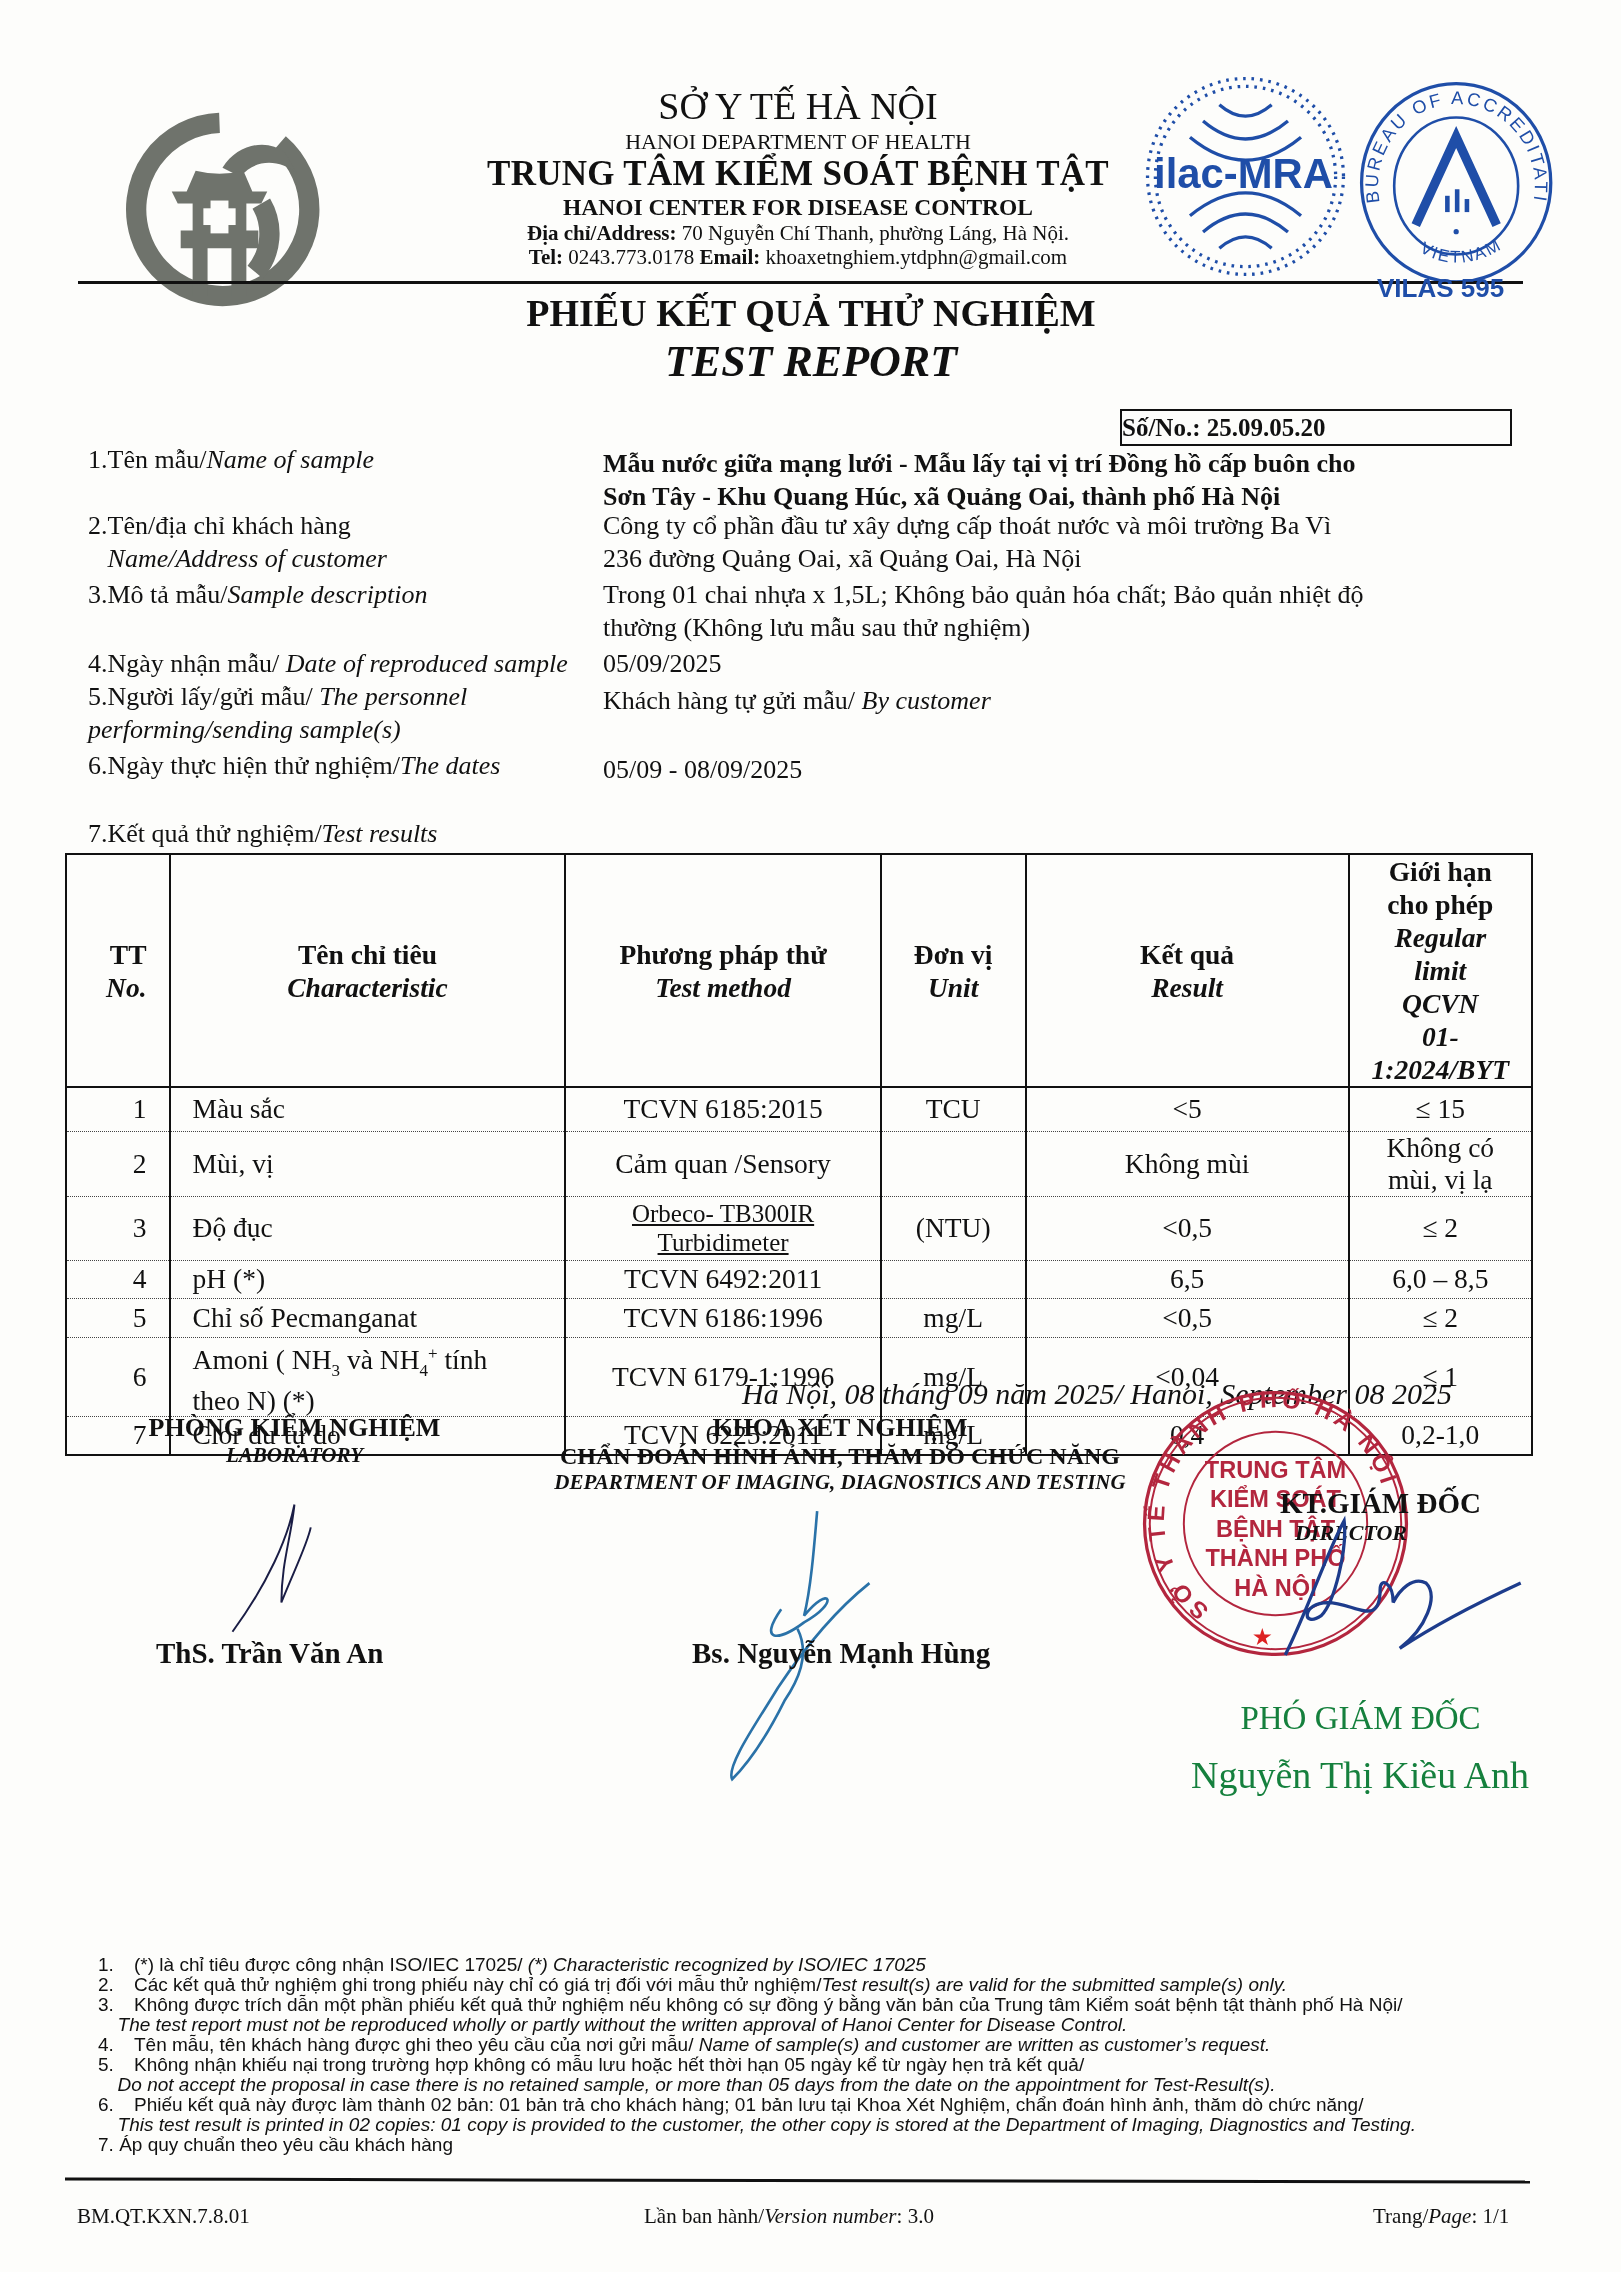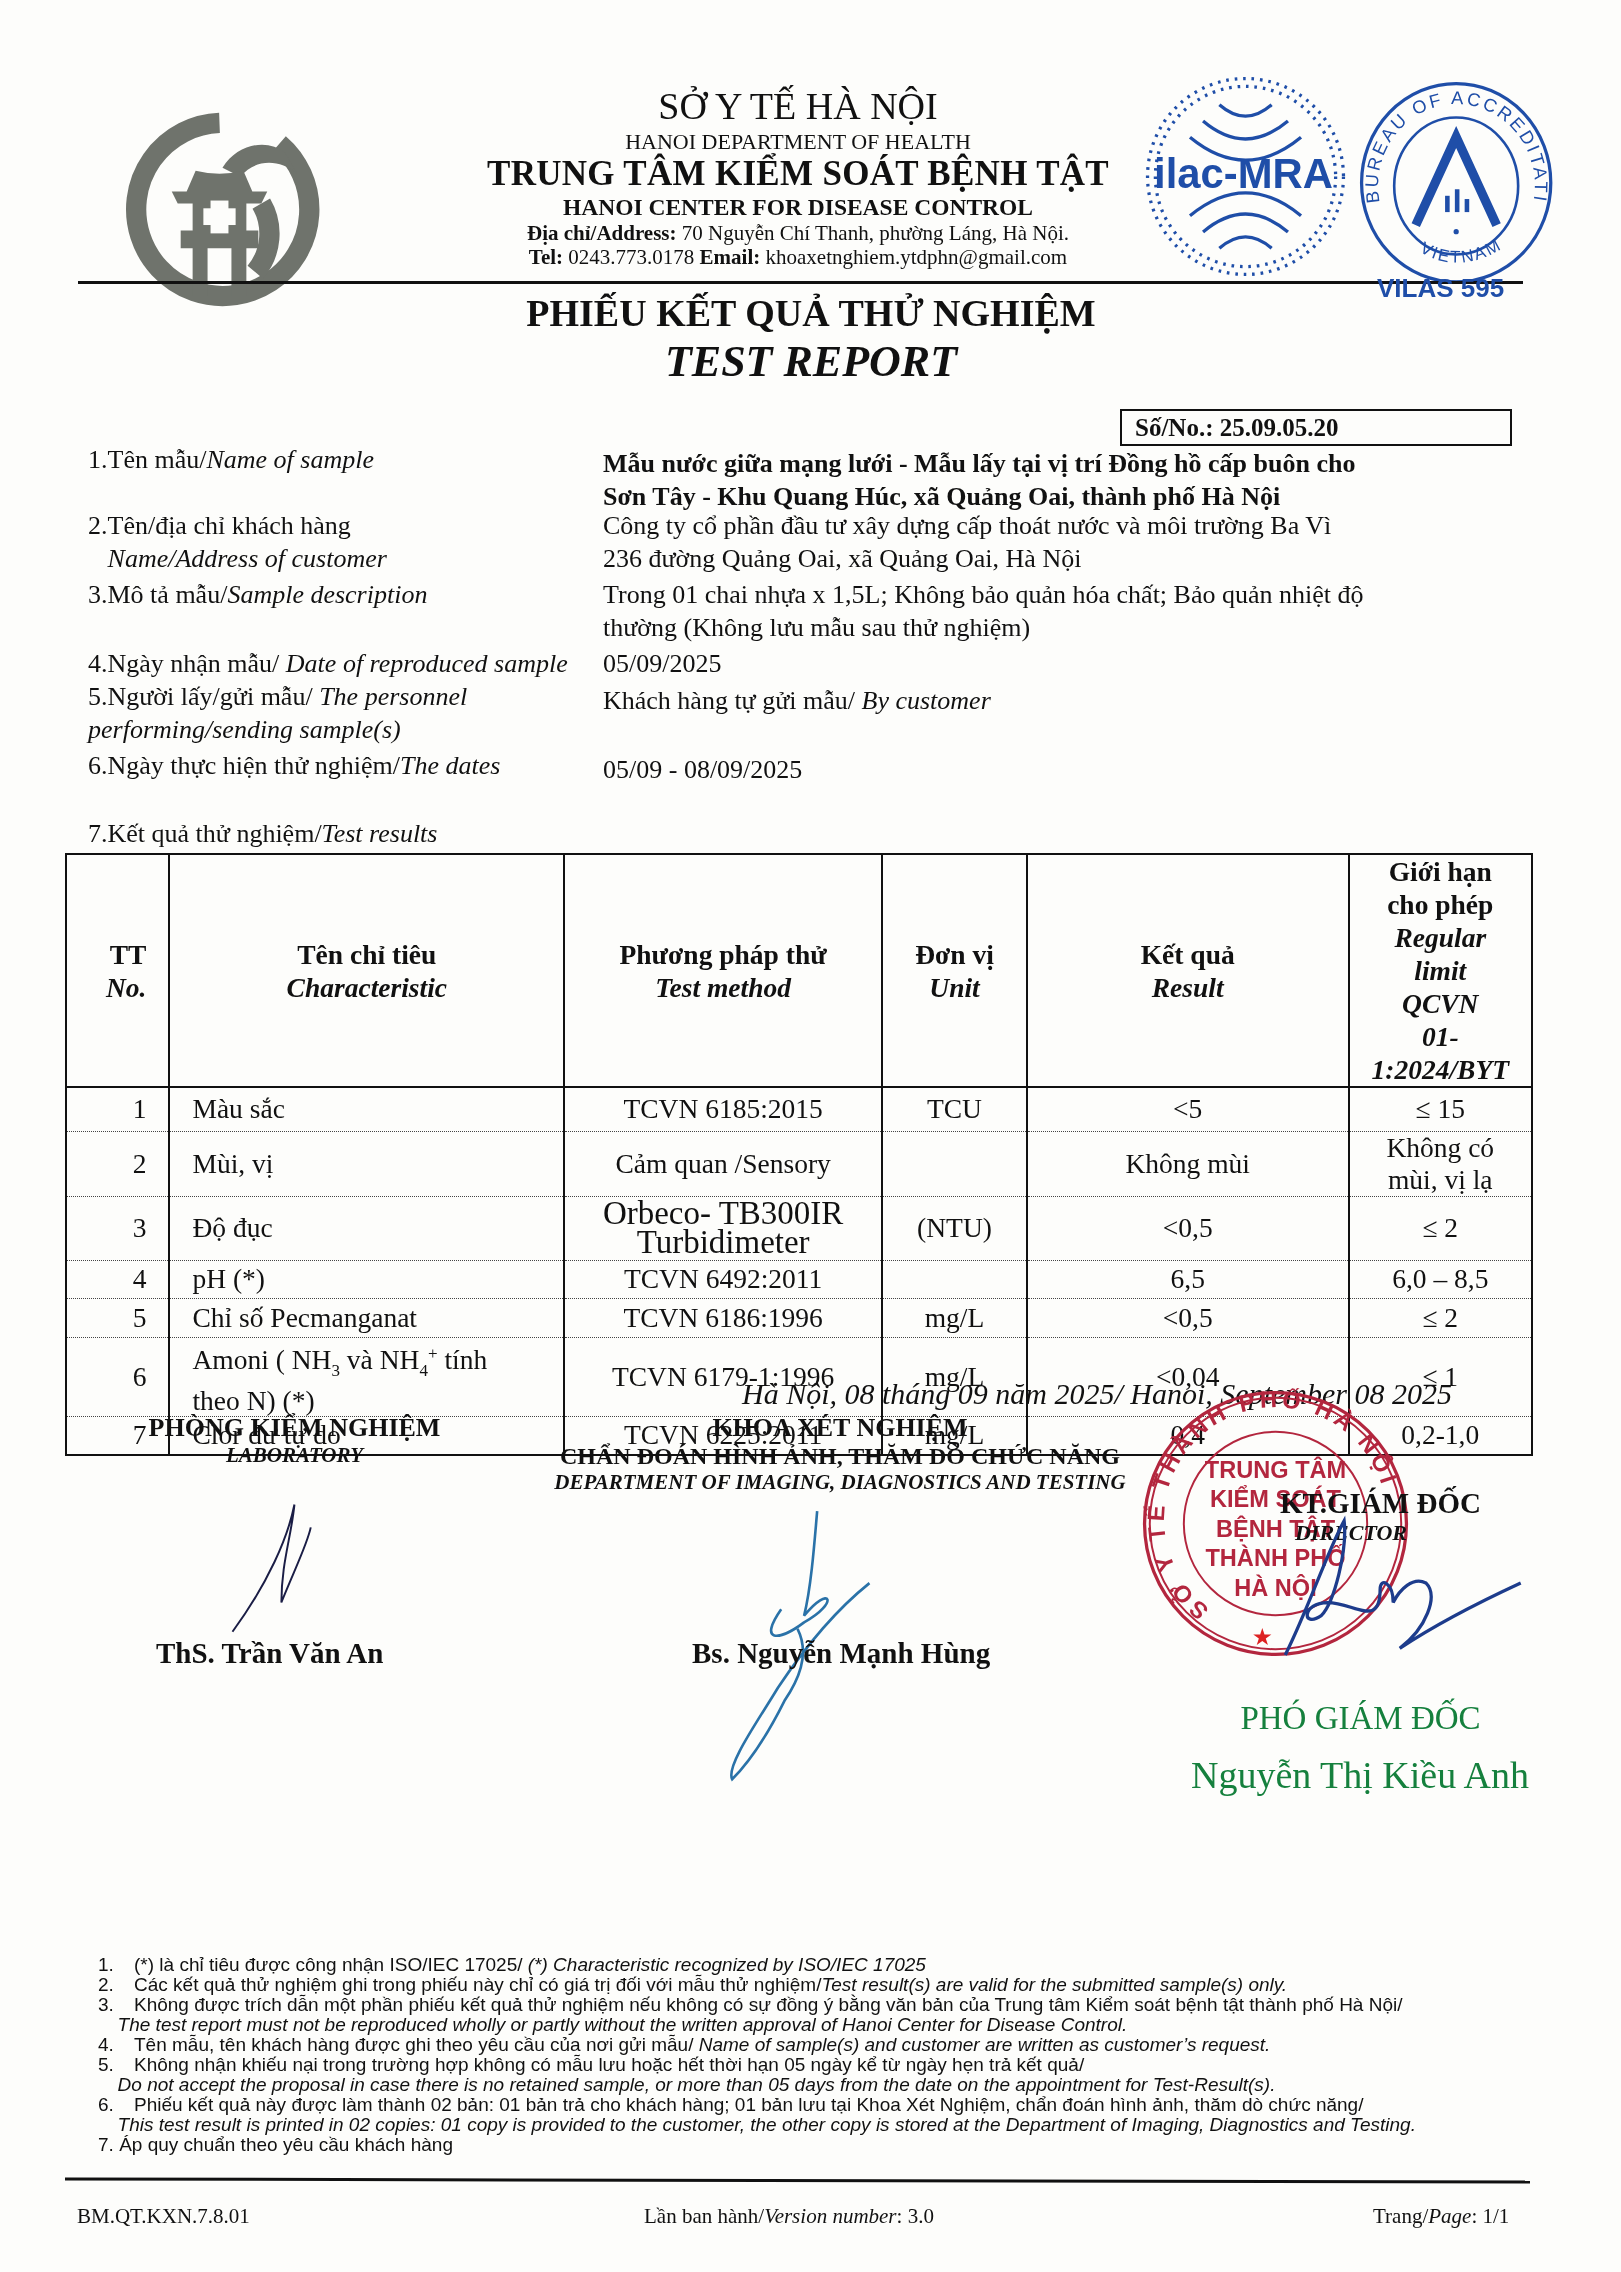--- a/index.html
+++ b/index.html
@@ -21,21 +21,21 @@
   #ilac { left:1141px; top:72px; width:209px; height:209px; }
   #boa { left:1357px; top:78px; width:199px; height:216px; }
   #vilas { left:1377px; top:273px; font-family:"Liberation Sans", sans-serif; font-weight:bold; font-size:26px; color:#1f4ea8; }
   #hrule { left:78px; top:281px; width:1445px; height:3.3px; background:#111; }
 
   #title { left:0; top:291px; width:1622px; text-align:center; line-height:1.18; }
   #title .t1 { font-size:38px; font-weight:bold; }
   #title .t2 { font-size:44px; font-weight:bold; font-style:italic; }
 
   #sono { left:1120px; top:409px; width:392px; height:37px; border:2px solid #111; box-sizing:border-box;
-          font-size:25px; font-weight:bold; padding-left:13px; line-height:34px; }
+          font-size:25px; font-weight:bold; line-height:34px; }
 
   .fl { font-size:26px; line-height:33px; }
   .lbl { left:88px; width:510px; }
   .val { left:603px; width:916px; }
 
   
   #tbl { left:65px; top:853px; width:1468px; border-collapse:collapse; font-size:27.5px; }
   #tbl td, #tbl th { border-left:2px solid #111; border-right:2px solid #111; padding:0 22px; }
   #tbl { border:2px solid #111; }
   #tbl thead th { border-bottom:2.6px solid #111; font-weight:bold; line-height:33px; height:141px; }
@@ -209,21 +209,21 @@
       <td class="c-no">2</td>
       <td class="c-name">Mùi, vị</td>
       <td class="c-meth">Cảm quan /Sensory</td>
       <td class="c-unit"></td>
       <td class="c-res">Không mùi</td>
       <td class="c-lim">Không có mùi, vị lạ</td>
     </tr>
     <tr style="height:64px;">
       <td class="c-no">3</td>
       <td class="c-name">Độ đục</td>
-      <td class="c-meth" style="font-size:33px; line-height:29px;">
+      <td class="c-meth" style="font-size:25px; line-height:29px;text-decoration:underline;">
           <div>Orbeco- TB300IR</div>
           <div>Turbidimeter</div>
         </td>
       <td class="c-unit">(NTU)</td>
       <td class="c-res">&lt;0,5</td>
       <td class="c-lim">≤ 2</td>
     </tr>
     <tr style="height:38px;">
       <td class="c-no">4</td>
       <td class="c-name">pH (*)</td>

